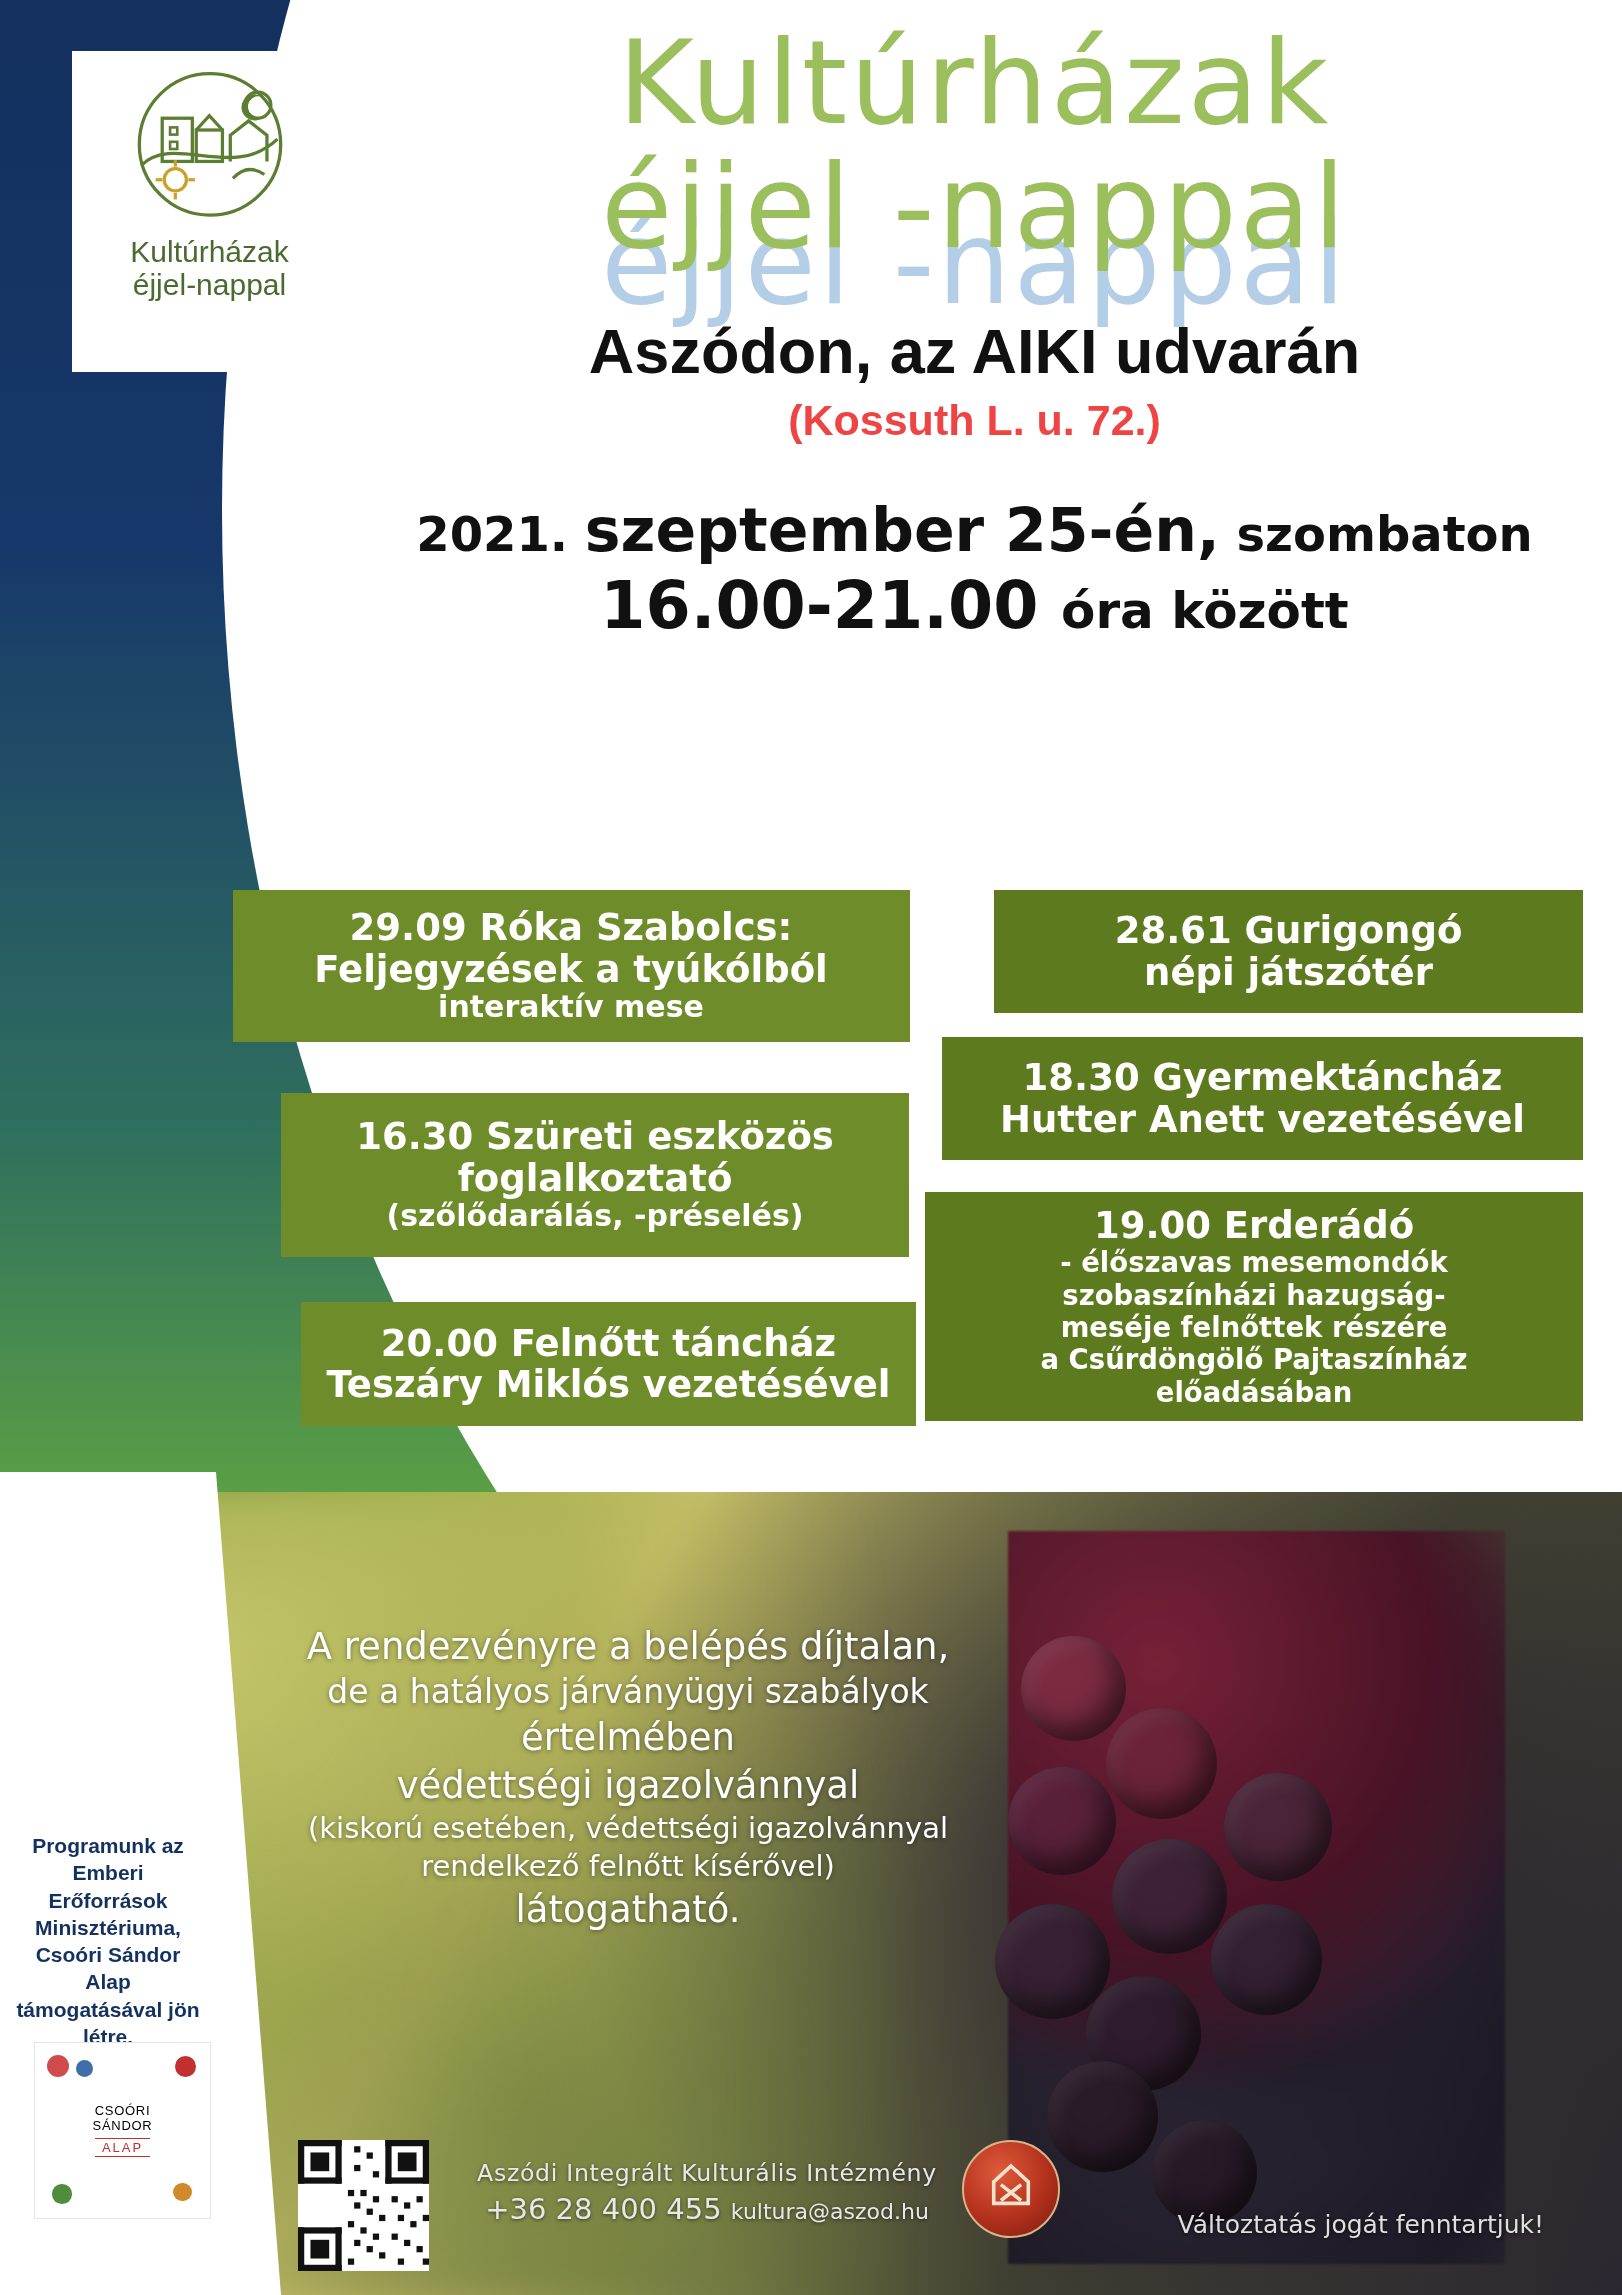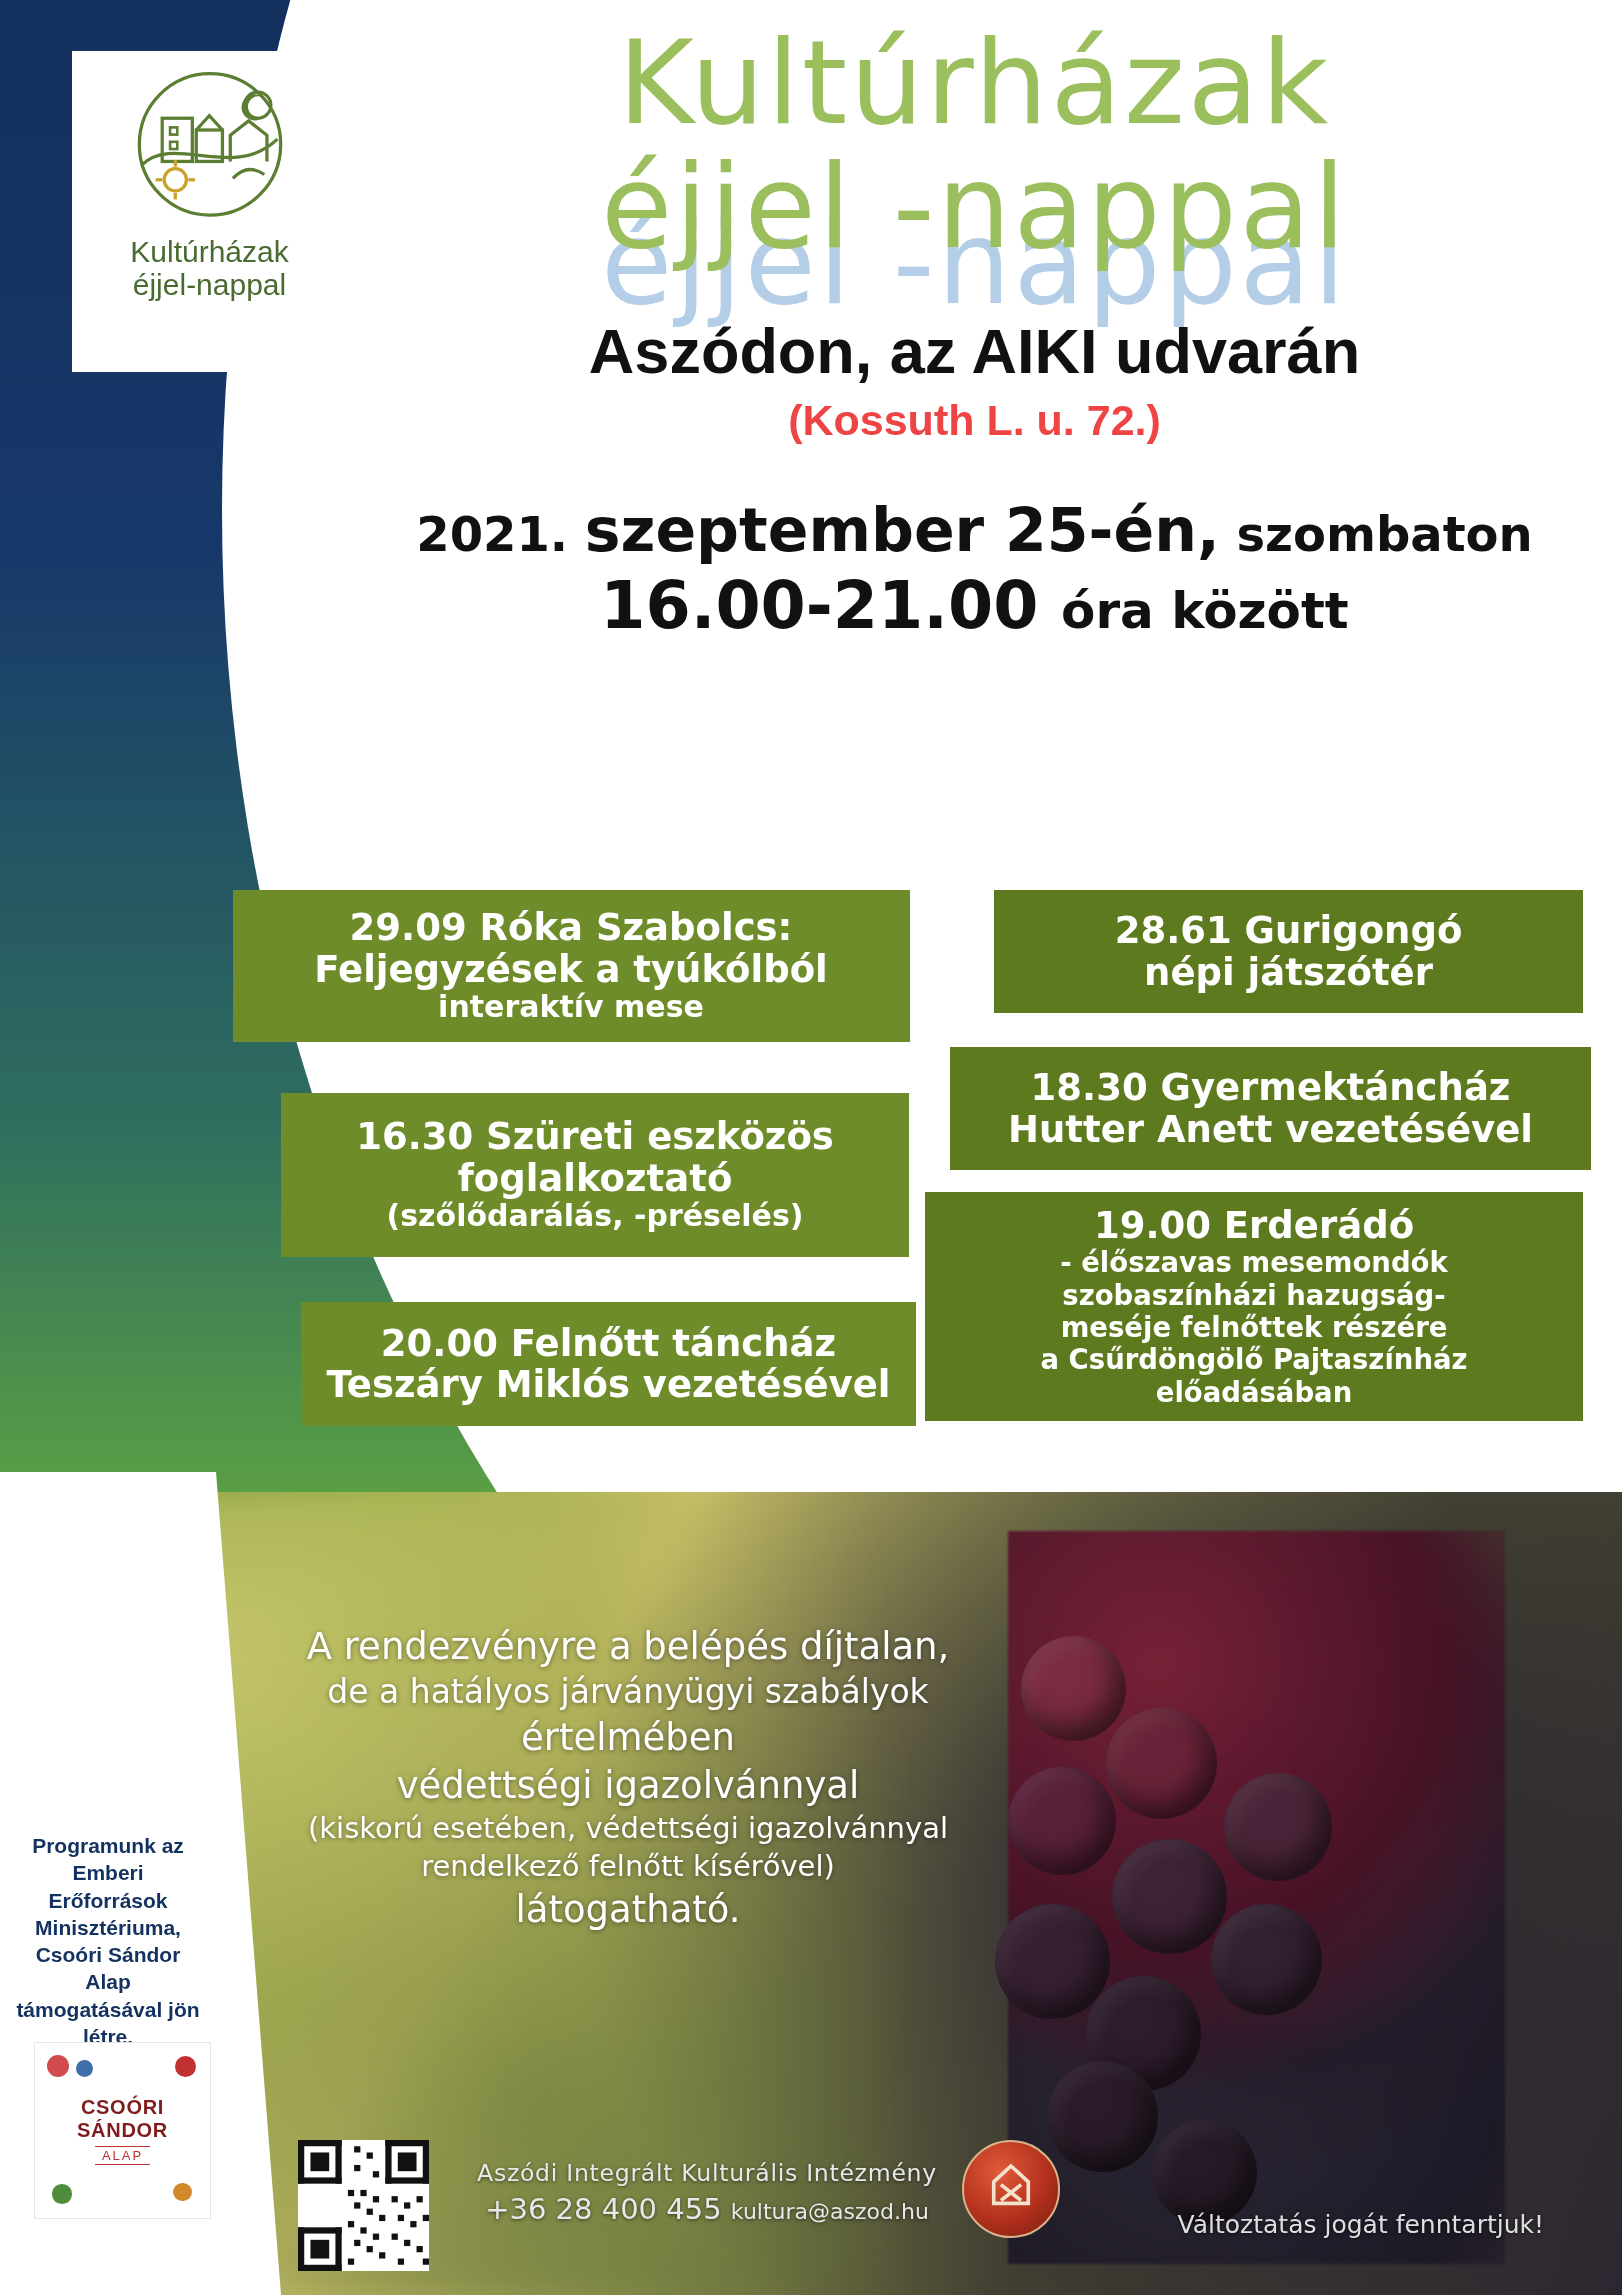--- a/index.html
+++ b/index.html
@@ -193,21 +193,21 @@
     flex-direction: column;
     justify-content: center;
   }
   .prog .l1 { font-size: 37px; line-height: 1.12; }
   .prog .l2 { font-size: 37px; line-height: 1.12; }
   .prog .l3 { font-size: 30px; line-height: 1.15; }
   .prog .small { font-size: 27.5px; line-height: 1.18; }
 
   .p1 { left: 10.5px;   top: 0;    width: 677px; height: 152px; background: #6f8c2a; }
   .p2 { left: 772px; top: 0;    width: 589px;  height: 123px; background: #5e7a1e; }
-  .p3 { left: 720px; top: 157px; width: 641px; height: 123px; background: #5e7a1e; margin-left: 8px; }
+  .p3 { left: 720px; top: 147px; width: 641px; height: 123px; background: #5e7a1e; }
   .p4 { left: 59px;   top: 203px; width: 628px; height: 164px; background: #6f8c2a; }
   .p5 { left: 703px; top: 302px; width: 658px; height: 229px; background: #5e7a1e; }
   .p6 { left: 79px;  top: 412px; width: 615px;  height: 124px; background: #6f8c2a; }
 
   
   .info {
     position: absolute;
     left: 216px; top: 1623px;
     width: 824px;
     text-align: center;
@@ -242,23 +242,23 @@
     background: #ffffff;
     border: 1.3px solid #e6e6e6;
     box-sizing: border-box;
     display: flex;
     flex-direction: column;
     align-items: center;
     justify-content: center;
   }
   .csoori-name {
     font-family: "Liberation Sans", sans-serif;
-    font-size: 20px;
-    font-weight: bold;
-    color: #7f1d1d;
+    font-size: 13px;
+    font-weight: normal;
+    color: #000000;
     letter-spacing: 0.7px;
     text-align: center;
     line-height: 1.15;
   }
   .csoori-sub {
     margin-top: 3.9px;
     font-size: 13px;
     color: #c03030;
     border-top: 1.3px solid #c03030;
     border-bottom: 1.3px solid #c03030;

